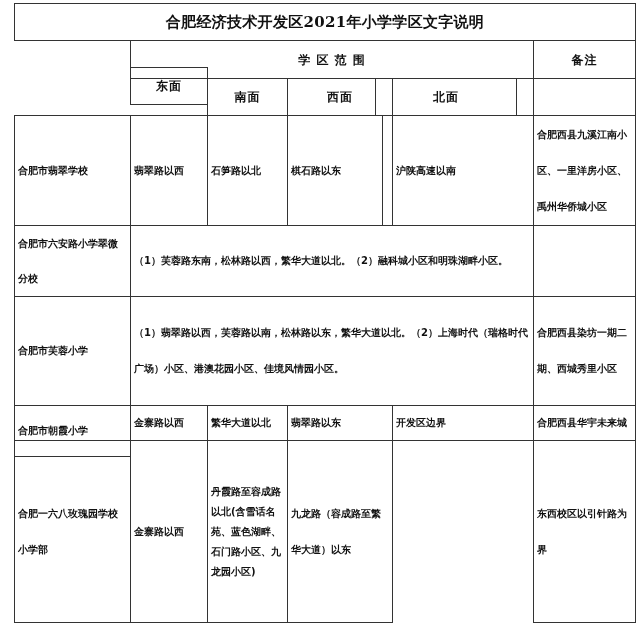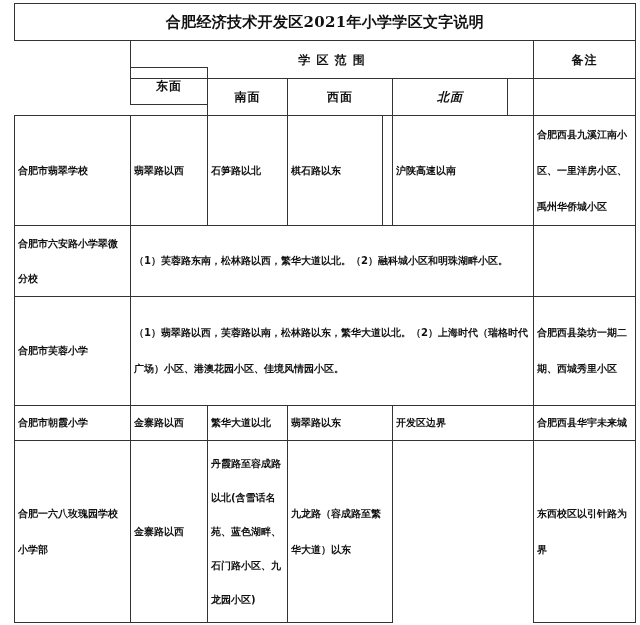--- a/index.html
+++ b/index.html
@@ -8,55 +8,55 @@
   .tbl { position: absolute; left: 14px; top: 3px; width: 622px; height: 620px; }
   .cell { position: absolute; box-sizing: border-box; border: 1px solid #333;
           display: flex; align-items: center; font-size: 10px; font-weight: bold;
           line-height: 36px; padding: 0 3px; }
   .center { justify-content: center; text-align: center; }
   .left { justify-content: flex-start; text-align: left; }
   .title { font-family: "DejaVu Serif", "Liberation Serif", serif; font-size: 15px;
            font-weight: bold; letter-spacing: 0.3px; }
   .hdr { font-size: 12px; letter-spacing: 1px; }
   .multi { white-space: normal; word-break: break-all; }
-  .lh34 { line-height: 34px; }
+  .lh34 { line-height: 20px; }
   .lh35 { line-height: 35px; }
 </style>
 </head>
 <body>
 
 <div class="tbl">
 
   <div class="cell center title" style="left:0;top:0;width:622px;height:38px;">合肥经济技术开发区2021年小学学区文字说明</div>
 
   <div class="cell center hdr" style="left:116px;top:37px;width:404px;height:39px;">学 区 范 围</div>
   <div class="cell center hdr" style="left:519px;top:37px;width:103px;height:39px;">备注</div>
 
   <div class="cell center hdr" style="left:116px;top:64px;width:78px;height:38px;">东面</div>
   <div class="cell center hdr" style="left:193px;top:75px;width:81px;height:38px;">南面</div>
   <div class="cell center hdr" style="left:273px;top:75px;width:106px;height:38px;">西面</div>
-  <div class="cell center hdr" style="left:378px;top:75px;width:116px;height:38px;font-style:italic;">北面</div>
+  <div class="cell center hdr" style="left:361px;top:75px;width:142px;height:38px;">北面</div>
   <div class="cell center" style="left:519px;top:75px;width:103px;height:38px;"></div>
 
   <div class="cell left" style="left:0;top:112px;width:117px;height:111px;">合肥市翡翠学校</div>
   <div class="cell left" style="left:116px;top:112px;width:78px;height:111px;">翡翠路以西</div>
   <div class="cell left" style="left:193px;top:112px;width:81px;height:111px;">石笋路以北</div>
   <div class="cell left" style="left:273px;top:112px;width:96px;height:111px;">棋石路以东</div>
   <div class="cell left" style="left:378px;top:112px;width:142px;height:111px;">沪陕高速以南</div>
   <div class="cell left multi" style="left:519px;top:112px;width:103px;height:111px;">合肥西县九溪江南小区、一里洋房小区、禹州华侨城小区</div>
 
   <div class="cell left multi lh35" style="left:0;top:222px;width:117px;height:72px;">合肥市六安路小学翠微分校</div>
   <div class="cell left" style="left:116px;top:222px;width:404px;height:72px;">（1）芙蓉路东南，松林路以西，繁华大道以北。（2）融科城小区和明珠湖畔小区。</div>
   <div class="cell left" style="left:519px;top:222px;width:103px;height:72px;"></div>
 
   <div class="cell left" style="left:0;top:293px;width:117px;height:110px;">合肥市芙蓉小学</div>
   <div class="cell left multi" style="left:116px;top:293px;width:404px;height:110px;">（1）翡翠路以西，芙蓉路以南，松林路以东，繁华大道以北。（2）上海时代（瑞格时代广场）小区、港澳花园小区、佳境风情园小区。</div>
   <div class="cell left multi" style="left:519px;top:293px;width:103px;height:110px;">合肥西县染坊一期二期、西城秀里小区</div>
 
-  <div class="cell left" style="left:0;top:402px;width:117px;height:36px;text-align:right;">合肥市朝霞小学</div>
+  <div class="cell left" style="left:0;top:402px;width:117px;height:52px;text-align:right;">合肥市朝霞小学</div>
   <div class="cell left" style="left:116px;top:402px;width:78px;height:36px;">金寨路以西</div>
   <div class="cell left" style="left:193px;top:402px;width:81px;height:36px;">繁华大道以北</div>
   <div class="cell left" style="left:273px;top:402px;width:106px;height:36px;">翡翠路以东</div>
   <div class="cell left" style="left:378px;top:402px;width:142px;height:36px;">开发区边界</div>
   <div class="cell left" style="left:519px;top:402px;width:103px;height:36px;">合肥西县华宇未来城</div>
 
   <div class="cell left multi" style="left:0;top:437px;width:117px;height:183px;">合肥一六八玫瑰园学校小学部</div>
   <div class="cell left" style="left:116px;top:437px;width:78px;height:183px;">金寨路以西</div>
   <div class="cell left multi lh34" style="left:193px;top:437px;width:81px;height:183px;">丹霞路至容成路以北(含雪话名苑、蓝色湖畔、石门路小区、九龙园小区)</div>
   <div class="cell left multi" style="left:273px;top:437px;width:106px;height:183px;">九龙路（容成路至繁华大道）以东</div>

